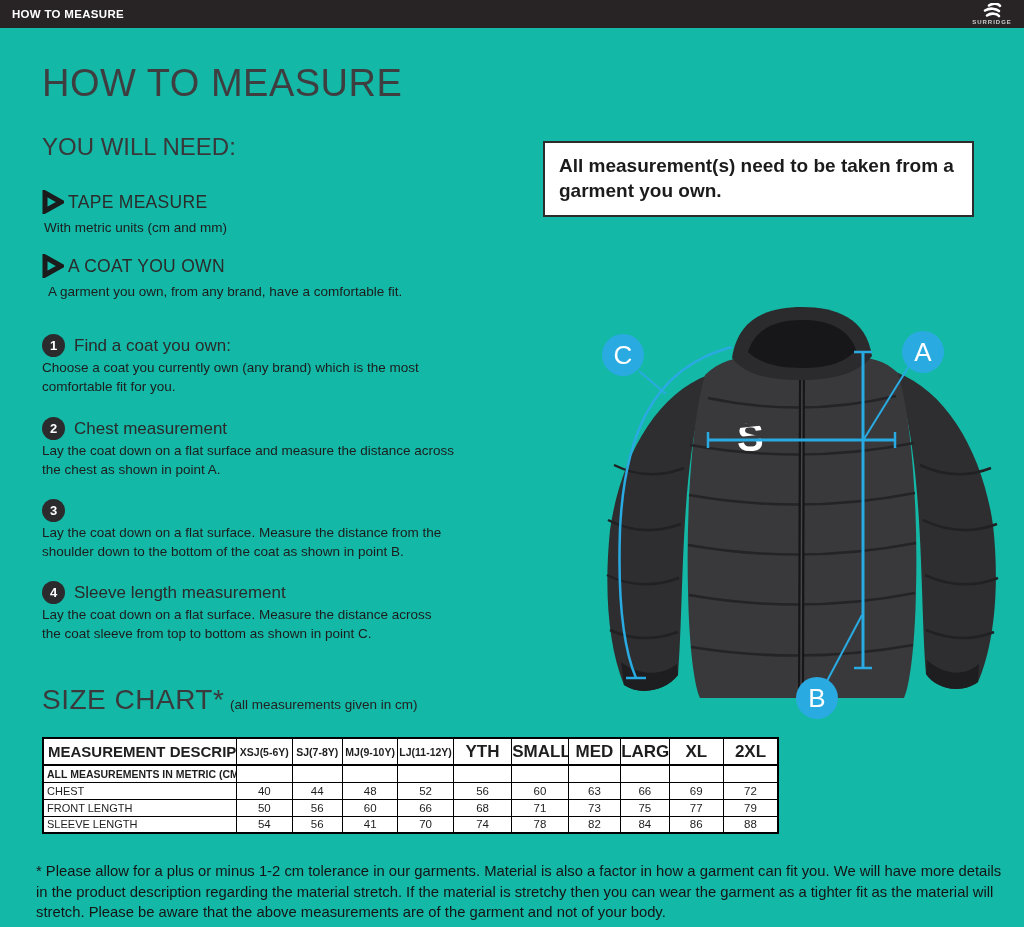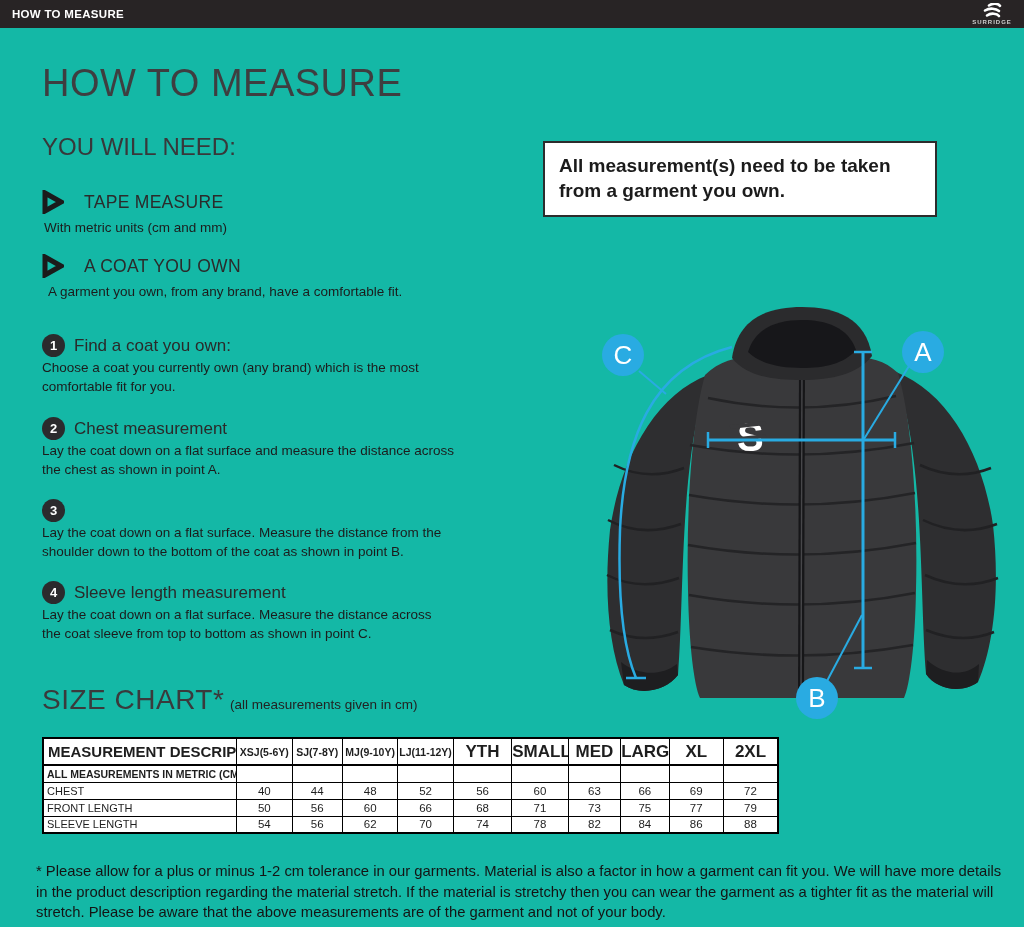--- a/index.html
+++ b/index.html
@@ -12,33 +12,33 @@
   .topbar-title { position:absolute; left:12px; top:0; line-height:28px; color:#ffffff; font-size:11.5px; font-weight:bold; letter-spacing:.3px; }
   .topbar-logo { position:absolute; right:8px; top:1px; width:48px; height:26px; display:flex; flex-direction:column; align-items:center; justify-content:center; }
   .topbar-brand { color:#cfcfcf; font-size:6px; letter-spacing:1px; font-weight:bold; margin-top:1px; }
 
   
   .h1 { position:absolute; left:42px; top:62px; font-size:38px; color:#3e3e40; letter-spacing:.5px; }
   .need-heading { position:absolute; left:42px; top:133px; font-size:24px; color:#38383a; }
 
   
   .need-item { position:absolute; left:42px; }
-  .need-row { display:flex; align-items:center; gap:20px; }
+  .need-row { display:flex; align-items:center; gap:4px; }
   .need-title { font-size:17.5px; color:#2b2b2b; letter-spacing:.3px; }
   .need-desc { margin-top:6px; margin-left:2px; font-size:13.5px; color:#1c1c1c; }
 
   
   .step { position:absolute; left:42px; width:450px; }
   .step-row { display:flex; align-items:center; gap:9px; }
   .step-badge { width:23px; height:23px; border-radius:50%; background:#2b2b2d; color:#fff; font-size:13px; font-weight:bold; text-align:center; line-height:23px; flex:0 0 23px; }
   .step-title { font-size:17px; color:#2a2a2a; }
   .step-desc { margin-top:2px; font-size:13.5px; line-height:1.38; color:#1c1c1c; width:432px; }
 
   
-  .notice { position:absolute; left:543px; top:141px; width:394px; border:2px solid #2c2c2c; padding:10px 14px 12px 14px; font-size:19px; font-weight:bold; line-height:1.32; color:#1b1b1b; background:#fff; }
+  .notice { position:absolute; left:543px; top:141px; width:431px; border:2px solid #2c2c2c; padding:10px 14px 12px 14px; font-size:19px; font-weight:bold; line-height:1.32; color:#1b1b1b; background:#fff; }
 
   
   .diagram { position:absolute; left:580px; top:300px; width:444px; height:420px; }
 
   
   .chart-heading { position:absolute; left:42px; top:684px; font-size:28px; color:#3a3a3c; letter-spacing:.5px; }
   .chart-sub { position:absolute; left:230px; top:697px; font-size:13.5px; color:#222; }
   table.size { position:absolute; left:42px; top:737px; width:737px; border-collapse:collapse; table-layout:fixed; background:#fff; }
   table.size td, table.size th { border:1px solid #000; overflow:hidden; white-space:nowrap; }
   table.size { border:2px solid #000; }
@@ -262,21 +262,21 @@
         <td>71</td>
         <td>73</td>
         <td>75</td>
         <td>77</td>
         <td>79</td>
       </tr>
       <tr class="vals">
         <td class="rowlabel">SLEEVE LENGTH</td>
         <td>54</td>
         <td>56</td>
-        <td>62</td>
+        <td>41</td>
         <td>70</td>
         <td>74</td>
         <td>78</td>
         <td>82</td>
         <td>84</td>
         <td>86</td>
         <td>88</td>
       </tr>
     </tbody>
   </table>

